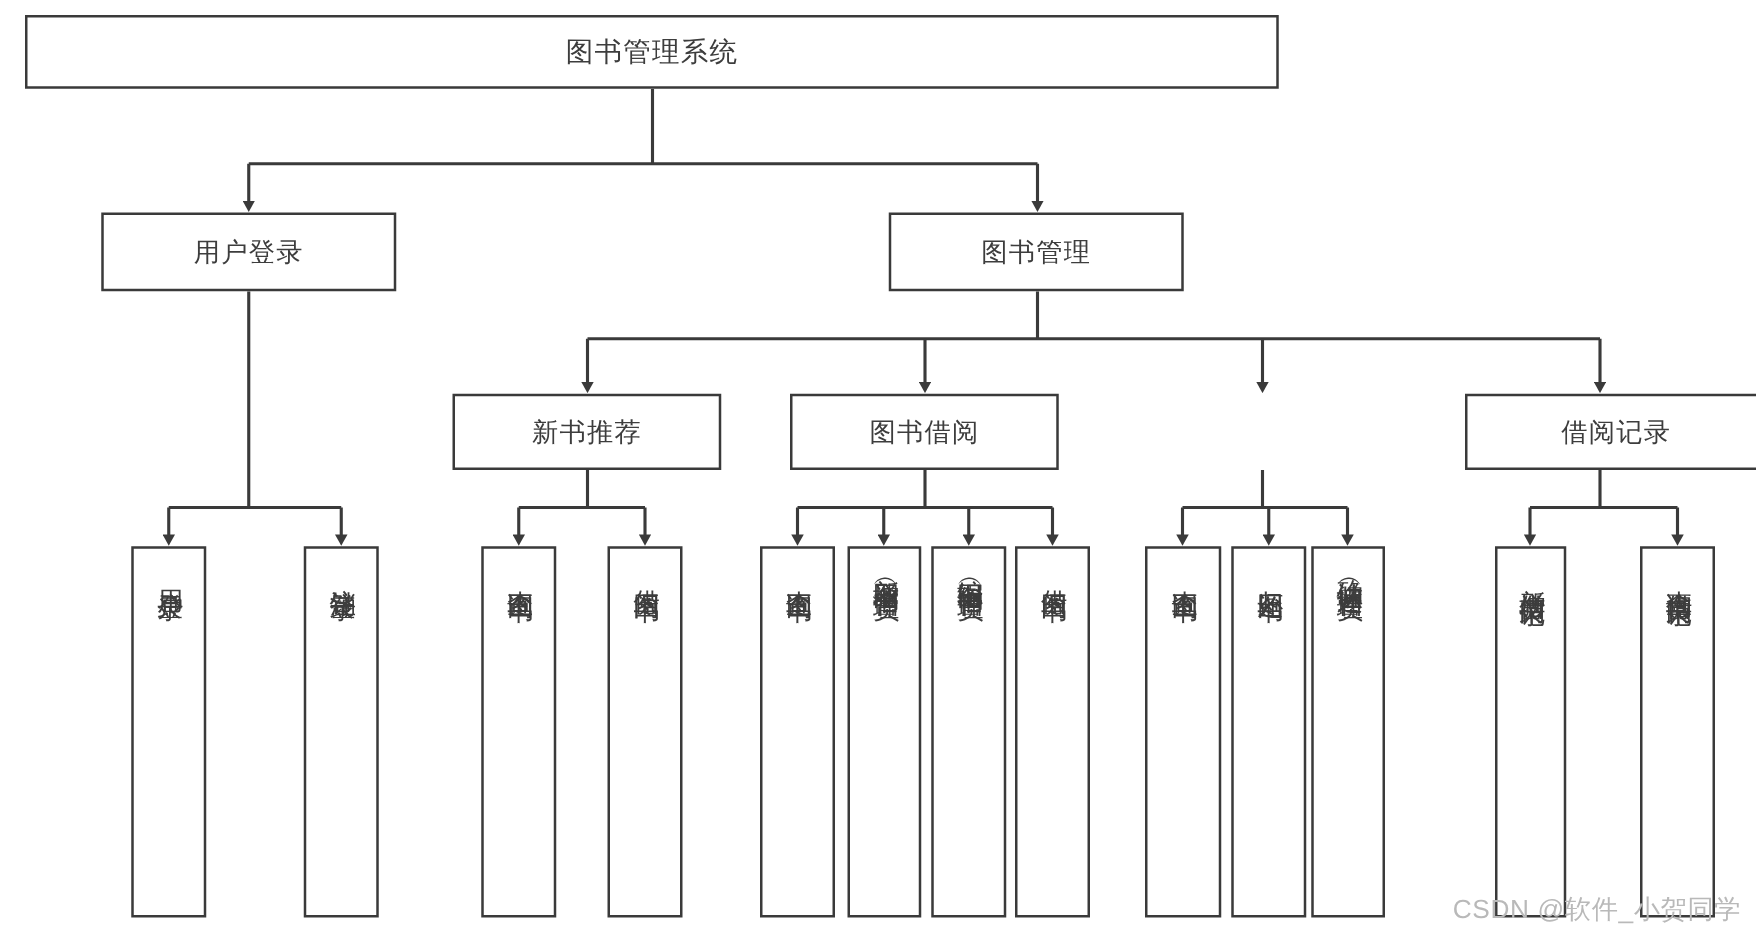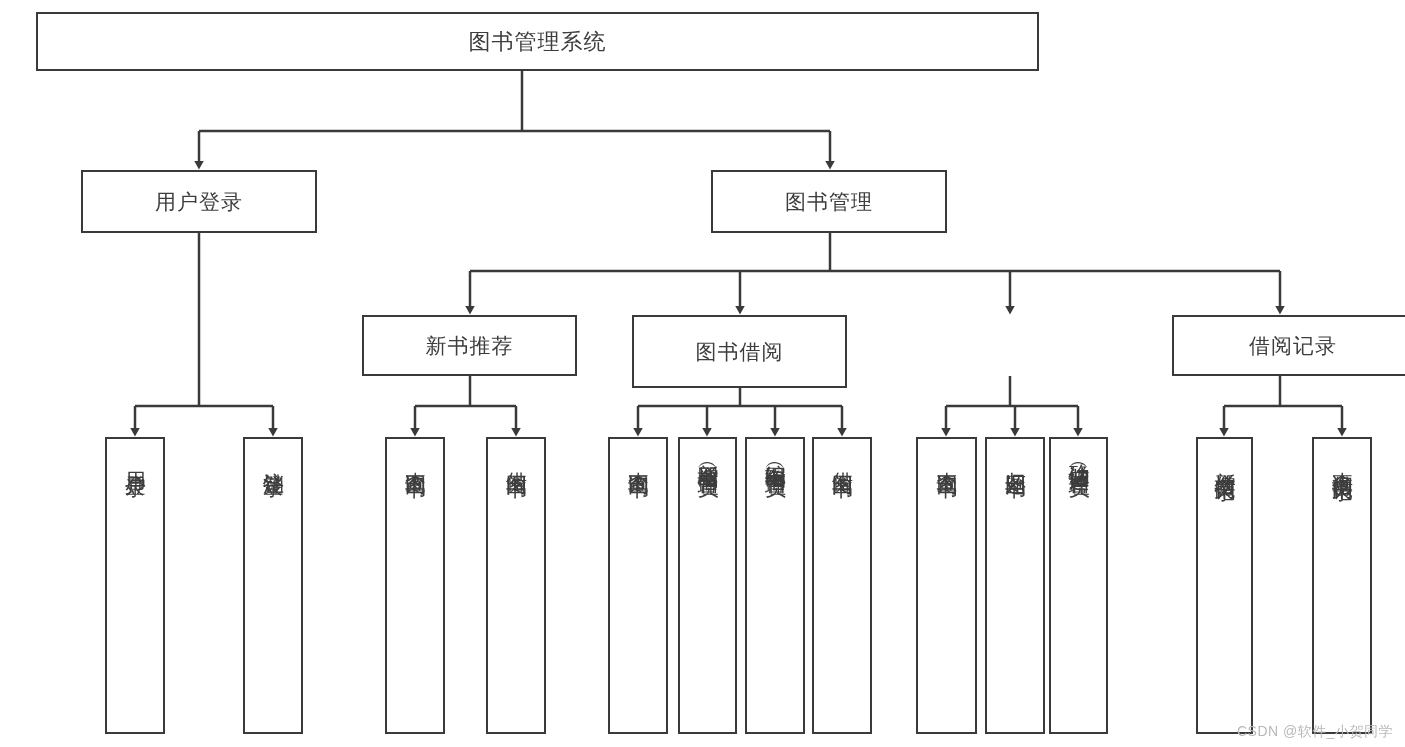--- a/index.html
+++ b/index.html
@@ -4,27 +4,27 @@
 <style>
   html,body{margin:0;padding:0;background:#ffffff;}
   body{width:1405px;height:747px;overflow:hidden;
        font-family:"Liberation Sans","DejaVu Sans",sans-serif;}
   #canvas{position:relative;width:1405px;height:747px;background:#fff;}
   #wires{position:absolute;left:0;top:0;width:1405px;height:747px;}
   .node{position:absolute;box-sizing:border-box;background:#ffffff;
         border:2.5px solid #3a3a3a;display:flex;align-items:center;
         justify-content:center;color:#3d3d3d;}
   .node.h{font-size:21px;letter-spacing:1px;}
-  .node.root{font-size:22px;margin-left:16px;}
+  .node.root{font-size:22px;}
   .node.v{writing-mode:vertical-rl;text-orientation:upright;
           font-size:21px;line-height:1.18;letter-spacing:2px;
           justify-content:flex-start;align-items:center;padding-top:16px;}
   .node.v.tall{padding-top:8px;}
   .wm{position:absolute;right:12px;bottom:6px;color:#b9b9b9;
-      font-size:14px;letter-spacing:.5px;white-space:nowrap;margin-top:32px;}
+      font-size:21px;letter-spacing:.5px;white-space:nowrap;margin-top:32px;}
 </style>
 </head>
 <body>
 
 <div id="canvas">
 
   <svg id="wires" viewBox="0 0 1405 747" xmlns="http://www.w3.org/2000/svg">
     <defs>
       <marker id="arw" markerWidth="9" markerHeight="10" refX="1.5" refY="5" orient="auto" markerUnits="userSpaceOnUse">
         <path d="M0,0 L9,5 L0,10 z" fill="#3a3a3a"></path>
@@ -73,21 +73,21 @@
       <path d="M1342,406 L1342,429" marker-end="url(#arw)"></path>
     </g>
   </svg>
 
   <div class="node h root" style="left:20px;top:12px;width:1003px;height:59px;">图书管理系统</div>
 
   <div class="node h" style="left:81px;top:170px;width:236px;height:63px;">用户登录</div>
   <div class="node h" style="left:711px;top:170px;width:236px;height:63px;">图书管理</div>
 
   <div class="node h" style="left:362px;top:315px;width:215px;height:61px;">新书推荐</div>
-  <div class="node h" style="left:632px;top:315px;width:215px;height:73px;">图书借阅</div>
+  <div class="node h" style="left:632px;top:315px;width:215px;height:61px;">图书借阅</div>
   <div class="node h" style="left:1172px;top:315px;width:242px;height:61px;">借阅记录</div>
 
   <div class="node v" style="left:105px;top:437px;width:60px;height:297px;">用户登录</div>
   <div class="node v" style="left:243px;top:437px;width:60px;height:297px;">注销登录</div>
 
   <div class="node v" style="left:385px;top:437px;width:60px;height:297px;">查询图书</div>
   <div class="node v" style="left:486px;top:437px;width:60px;height:297px;">借阅图书</div>
 
   <div class="node v" style="left:608px;top:437px;width:60px;height:297px;">查询图书</div>
   <div class="node v tall" style="left:678px;top:437px;width:59px;height:297px;">新增图书（管理员）</div>

